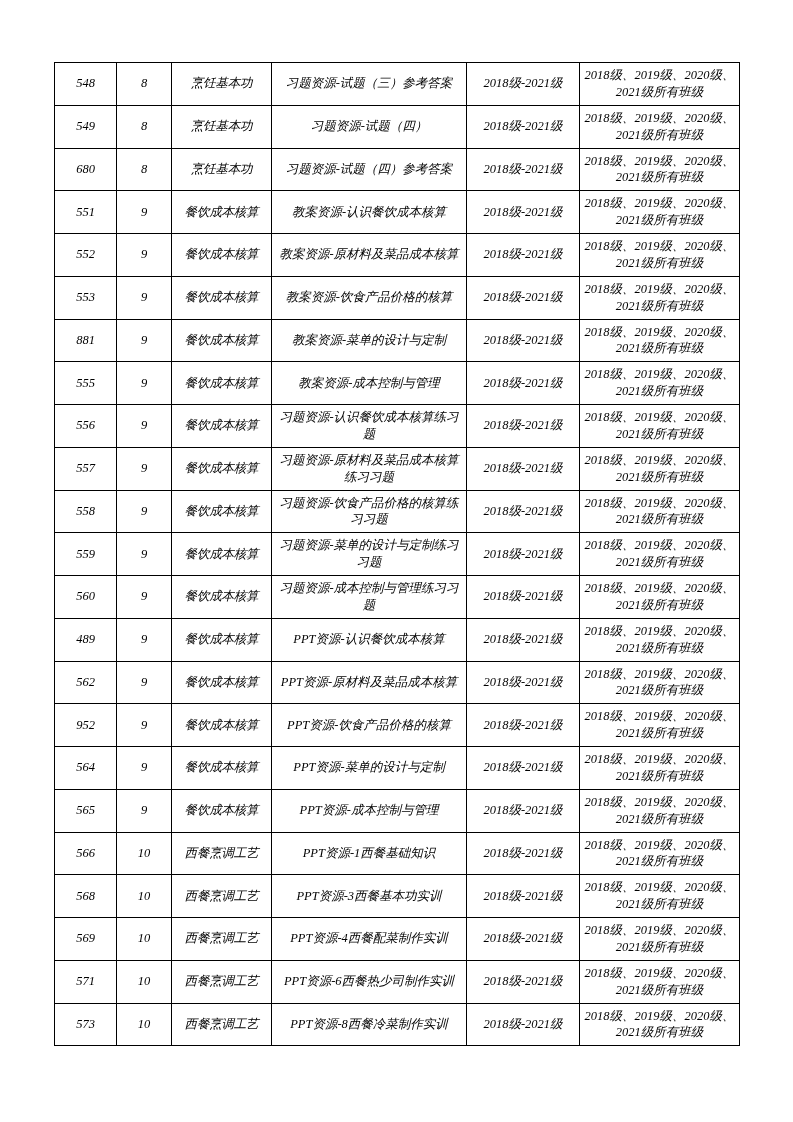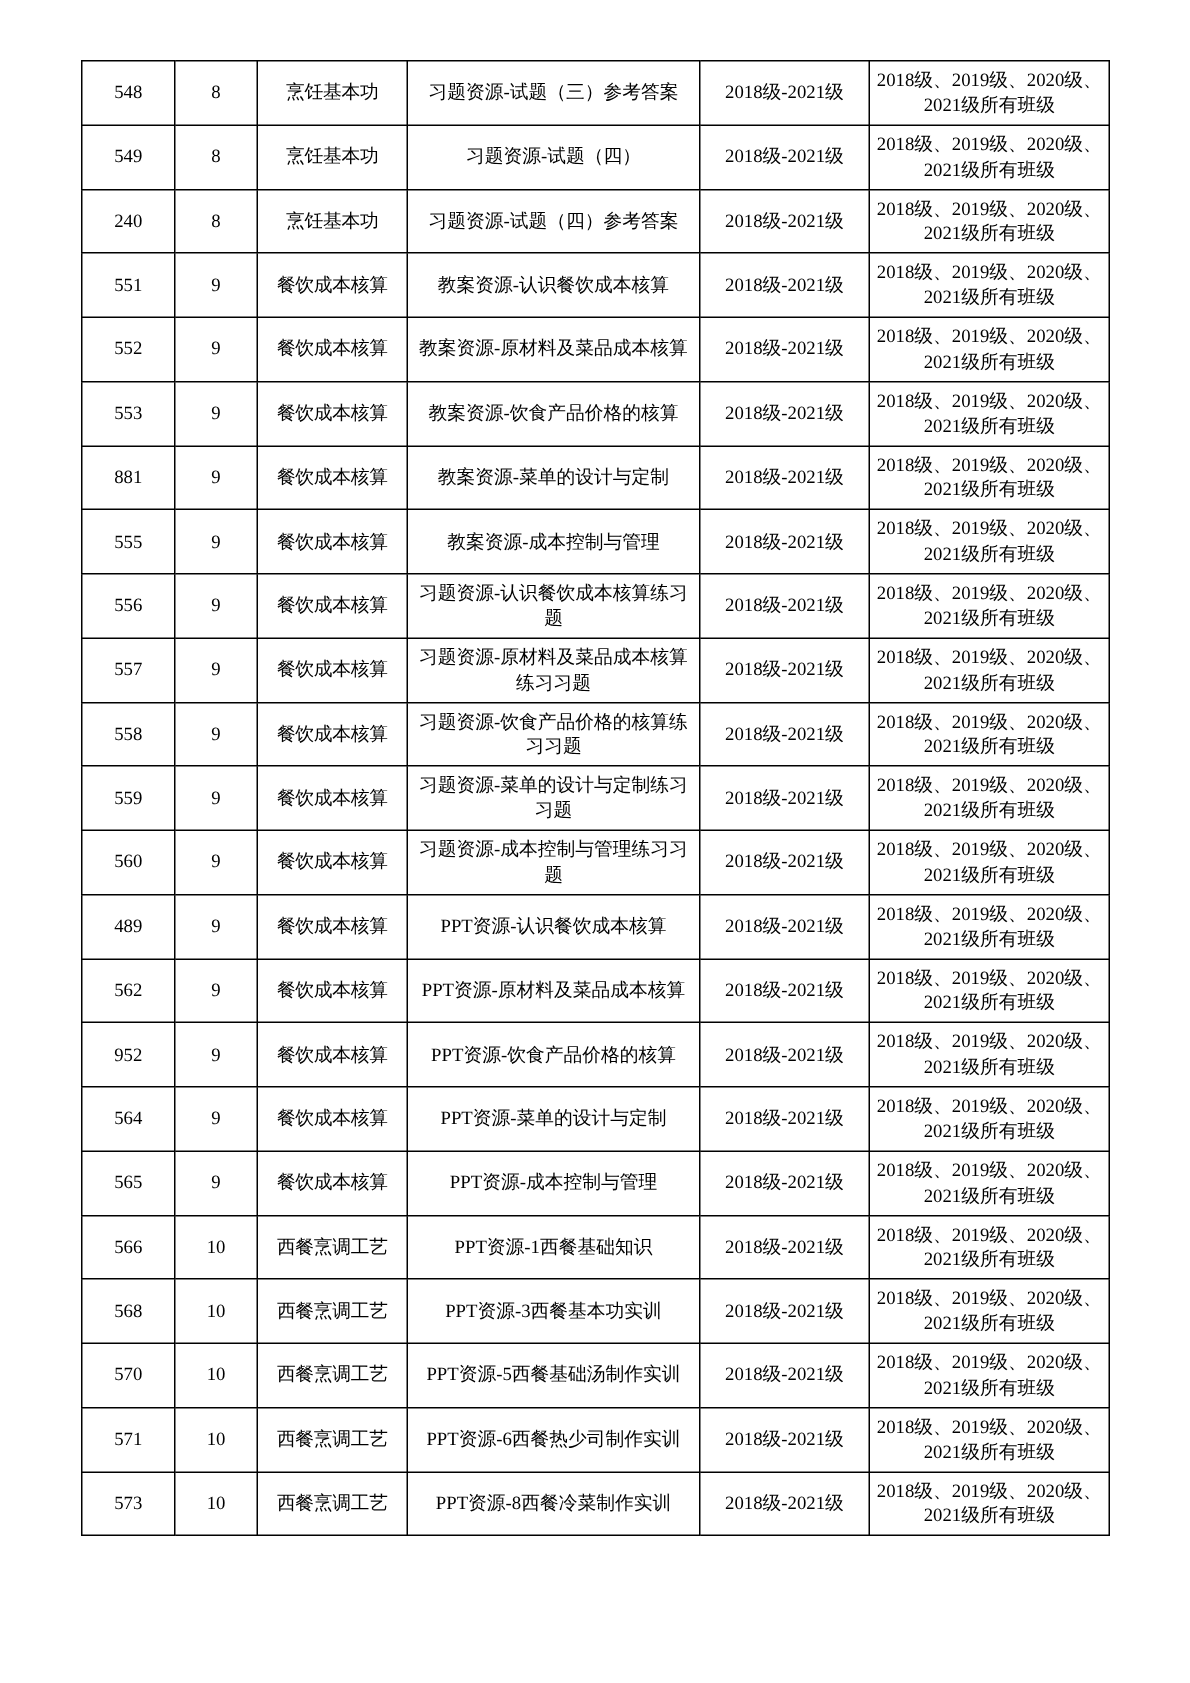--- a/index.html
+++ b/index.html
@@ -12,21 +12,22 @@
     height: 1122px;
     font-family: "Liberation Serif", "DejaVu Serif", serif;
     color: #000000;
     -webkit-font-smoothing: antialiased;
   }
   .page {
     position: relative;
     width: 793px;
     height: 788px;
     box-sizing: border-box;
-    padding: 40px 54px 0 54px;
+    padding: 62px 54px 0 54px;
+    font-style: italic;
   }
   table.resource-table {
     border-collapse: collapse;
     width: 685px;
     table-layout: fixed;
   }
   table.resource-table td {
     border: 1px solid #000000;
     text-align: center;
     vertical-align: middle;
@@ -90,21 +91,21 @@
         </tr>
         <tr>
           <td class="cell-id">549</td>
           <td class="cell-no">8</td>
           <td class="cell-course">烹饪基本功</td>
           <td class="cell-res">习题资源-试题（四）</td>
           <td class="cell-grade">2018级-2021级</td>
           <td class="cell-class">2018级、2019级、2020级、2021级所有班级</td>
         </tr>
         <tr>
-          <td class="cell-id">240</td>
+          <td class="cell-id">680</td>
           <td class="cell-no">8</td>
           <td class="cell-course">烹饪基本功</td>
           <td class="cell-res">习题资源-试题（四）参考答案</td>
           <td class="cell-grade">2018级-2021级</td>
           <td class="cell-class">2018级、2019级、2020级、2021级所有班级</td>
         </tr>
         <tr>
           <td class="cell-id">551</td>
           <td class="cell-no">9</td>
           <td class="cell-course">餐饮成本核算</td>
@@ -234,24 +235,24 @@
         </tr>
         <tr>
           <td class="cell-id">568</td>
           <td class="cell-no">10</td>
           <td class="cell-course">西餐烹调工艺</td>
           <td class="cell-res">PPT资源-3西餐基本功实训</td>
           <td class="cell-grade">2018级-2021级</td>
           <td class="cell-class">2018级、2019级、2020级、2021级所有班级</td>
         </tr>
         <tr>
-          <td class="cell-id">570</td>
-          <td class="cell-no">10</td>
-          <td class="cell-course">西餐烹调工艺</td>
-          <td class="cell-res">PPT资源-5西餐基础汤制作实训</td>
+          <td class="cell-id">569</td>
+          <td class="cell-no">10</td>
+          <td class="cell-course">西餐烹调工艺</td>
+          <td class="cell-res">PPT资源-4西餐配菜制作实训</td>
           <td class="cell-grade">2018级-2021级</td>
           <td class="cell-class">2018级、2019级、2020级、2021级所有班级</td>
         </tr>
         <tr>
           <td class="cell-id">571</td>
           <td class="cell-no">10</td>
           <td class="cell-course">西餐烹调工艺</td>
           <td class="cell-res">PPT资源-6西餐热少司制作实训</td>
           <td class="cell-grade">2018级-2021级</td>
           <td class="cell-class">2018级、2019级、2020级、2021级所有班级</td>

